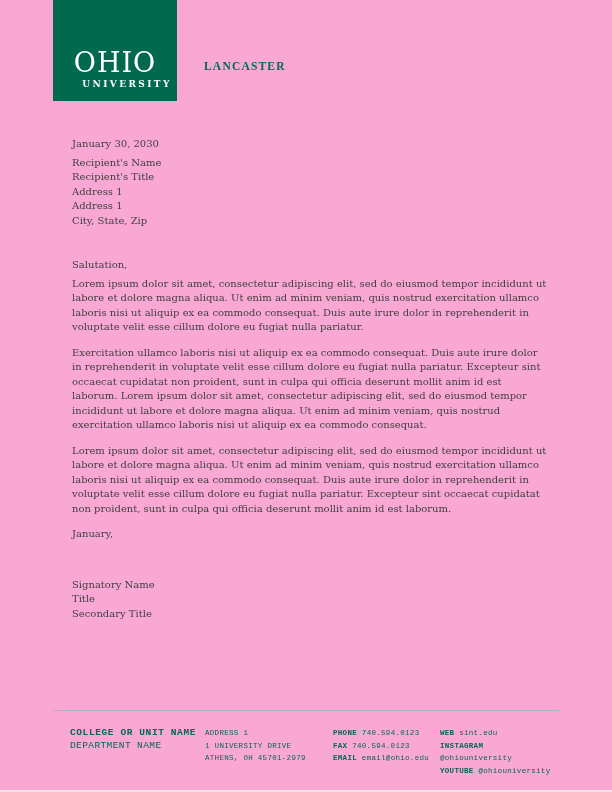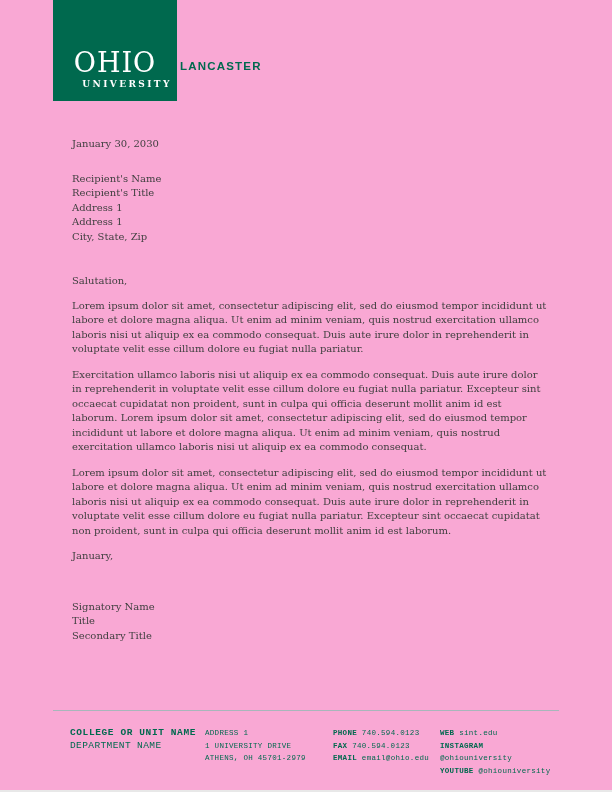--- a/index.html
+++ b/index.html
@@ -29,38 +29,38 @@
   }
   .logo-univ {
     margin-top:3px;
     font-size:9px; line-height:10px;
     font-weight:bold;
     letter-spacing:2.4px;
     font-family:"DejaVu Serif", serif;
     padding-left:24px;
   }
   .campus {
-    position:absolute; left:180px; top:59px;
-    font-family:Liberation Sans, sans-serif;
+    position:absolute; left:204px; top:59px;
+    font-family:Liberation Serif, serif;
     font-weight:bold;
     font-size:11.5px; line-height:14px;
     letter-spacing:1.2px;
     color:#00694E;
   }
 
   
   .letter {
     position:absolute; left:72px; top:137px;
     width:476px;
     font-size:10px; line-height:14.5px;
     color:#3f3f3f;
   }
-  .date       { margin-bottom:20px; }
+  .date       { margin-bottom:4px; }
   .recipient  { margin-bottom:30px; }
-  .salutation { margin-bottom:10px; }
+  .salutation { margin-bottom:4px; }
   .para       { margin-bottom:11px; }
   .closing    { margin-top:3px; }
   .signature  { margin-top:36px; }
 
   
   .footer-rule {
     position:absolute; left:53px; top:710px;
     width:506px; height:1px;
     background:#a8b6bb;
   }

